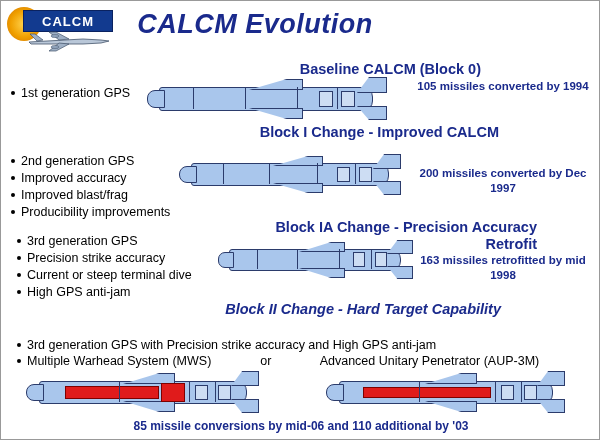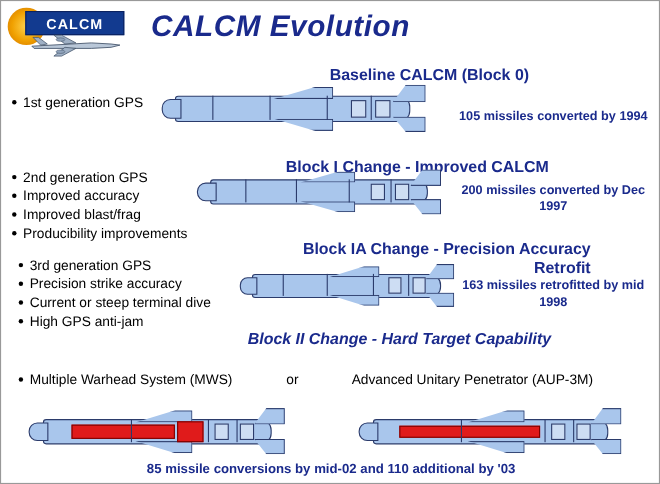--- a/index.html
+++ b/index.html
@@ -97,40 +97,40 @@
 </div>
 
 <div class="title">CALCM Evolution</div>
 
 <div class="sect-head" style="left:150px;top:60px;width:330px;">Baseline CALCM (Block 0)</div>
 
 <div class="bullets" style="left:8px;top:84px;width:160px;">
   <div class="b">1st generation GPS</div>
 </div>
 
-<div class="note" style="left:412px;top:98px;width:180px;">105 missiles converted by 1994</div>
+<div class="note" style="left:412px;top:78px;width:180px;">105 missiles converted by 1994</div>
 
 <div class="missile" style="left:140px;top:76px;width:250px;height:44px;">
   <div class="body" style="left:18px;top:10px;width:212px;height:22px;"></div>
   <div class="nose" style="left:6px;top:13px;width:16px;height:16px;border-radius:8px 0 0 8px;"></div>
   <div class="tailfin" style="left:216px;top:0px;width:28px;height:14px;clip-path:polygon(40% 0,100% 0,100% 100%,0 100%);"></div>
   <div class="tailfin" style="left:216px;top:29px;width:28px;height:12px;clip-path:polygon(0 0,100% 0,100% 100%,40% 100%);"></div>
   <div class="wing" style="left:108px;top:2px;width:52px;height:9px;clip-path:polygon(0 100%,70% 0,100% 0,100% 100%);"></div>
   <div class="wing" style="left:108px;top:31px;width:52px;height:9px;clip-path:polygon(0 0,100% 0,100% 100%,70% 100%);"></div>
   <div class="seam" style="left:52px;top:10px;width:1px;height:22px;"></div>
   <div class="seam" style="left:104px;top:10px;width:1px;height:22px;"></div>
   <div class="seam" style="left:156px;top:10px;width:1px;height:22px;"></div>
   <div class="seam" style="left:196px;top:10px;width:1px;height:22px;"></div>
   <div class="hatch" style="left:178px;top:14px;width:12px;height:14px;"></div>
   <div class="hatch" style="left:200px;top:14px;width:12px;height:14px;"></div>
 </div>
 
 <div class="divider" style="left:10px;top:128px;width:0px;"></div>
 
-<div class="sect-head" style="left:148px;top:143px;width:350px;">Block I Change - Improved CALCM</div>
+<div class="sect-head" style="left:148px;top:123px;width:350px;">Block I Change - Improved CALCM</div>
 
 <div class="bullets" style="left:8px;top:152px;width:190px;">
   <div class="b">2nd generation GPS</div>
   <div class="b">Improved accuracy</div>
   <div class="b">Improved blast/frag</div>
   <div class="b">Producibility improvements</div>
 </div>
 
 <div class="note" style="left:412px;top:165px;width:180px;">200 missiles converted by Dec 1997</div>
 
@@ -171,20 +171,21 @@
   <div class="seam" style="left:84px;top:10px;width:1px;height:20px;"></div>
   <div class="seam" style="left:126px;top:10px;width:1px;height:20px;"></div>
   <div class="seam" style="left:158px;top:10px;width:1px;height:20px;"></div>
   <div class="hatch" style="left:140px;top:13px;width:10px;height:13px;"></div>
   <div class="hatch" style="left:162px;top:13px;width:10px;height:13px;"></div>
 </div>
 
 <div class="sect-head" style="left:100px;top:300px;width:400px;font-style:italic;">Block II Change - Hard Target Capability</div>
 
 <div class="bullets" style="left:14px;top:336px;width:580px;line-height:16px;">
+  <div class="b">3rd generation GPS with Precision strike accuracy and High GPS anti-jam</div>
   <div class="b" style="white-space:nowrap;">
     <span>Multiple Warhead System (MWS)</span>
     <span style="display:inline-block;width:42px;"></span>
     <span>or</span>
     <span style="display:inline-block;width:42px;"></span>
     <span>Advanced Unitary Penetrator (AUP-3M)</span>
   </div>
 </div>
 
 <div class="missile" style="left:18px;top:368px;width:250px;height:46px;">
@@ -211,13 +212,13 @@
   <div class="wing" style="left:106px;top:4px;width:50px;height:9px;clip-path:polygon(0 100%,70% 0,100% 0,100% 100%);"></div>
   <div class="wing" style="left:106px;top:32px;width:50px;height:9px;clip-path:polygon(0 0,100% 0,100% 100%,70% 100%);"></div>
   <div class="warhead-red" style="left:44px;top:18px;width:126px;height:9px;"></div>
   <div class="seam" style="left:100px;top:12px;width:1px;height:21px;"></div>
   <div class="seam" style="left:176px;top:12px;width:1px;height:21px;"></div>
   <div class="seam" style="left:202px;top:12px;width:1px;height:21px;"></div>
   <div class="hatch" style="left:182px;top:16px;width:11px;height:13px;"></div>
   <div class="hatch" style="left:205px;top:16px;width:11px;height:13px;"></div>
 </div>
 
-<div class="footnote">85 missile conversions by mid-02 and 110 additional by '03</div>
+<div class="footnote">85 missile conversions by mid-06 and 110 additional by '03</div>
 
 </body></html>

